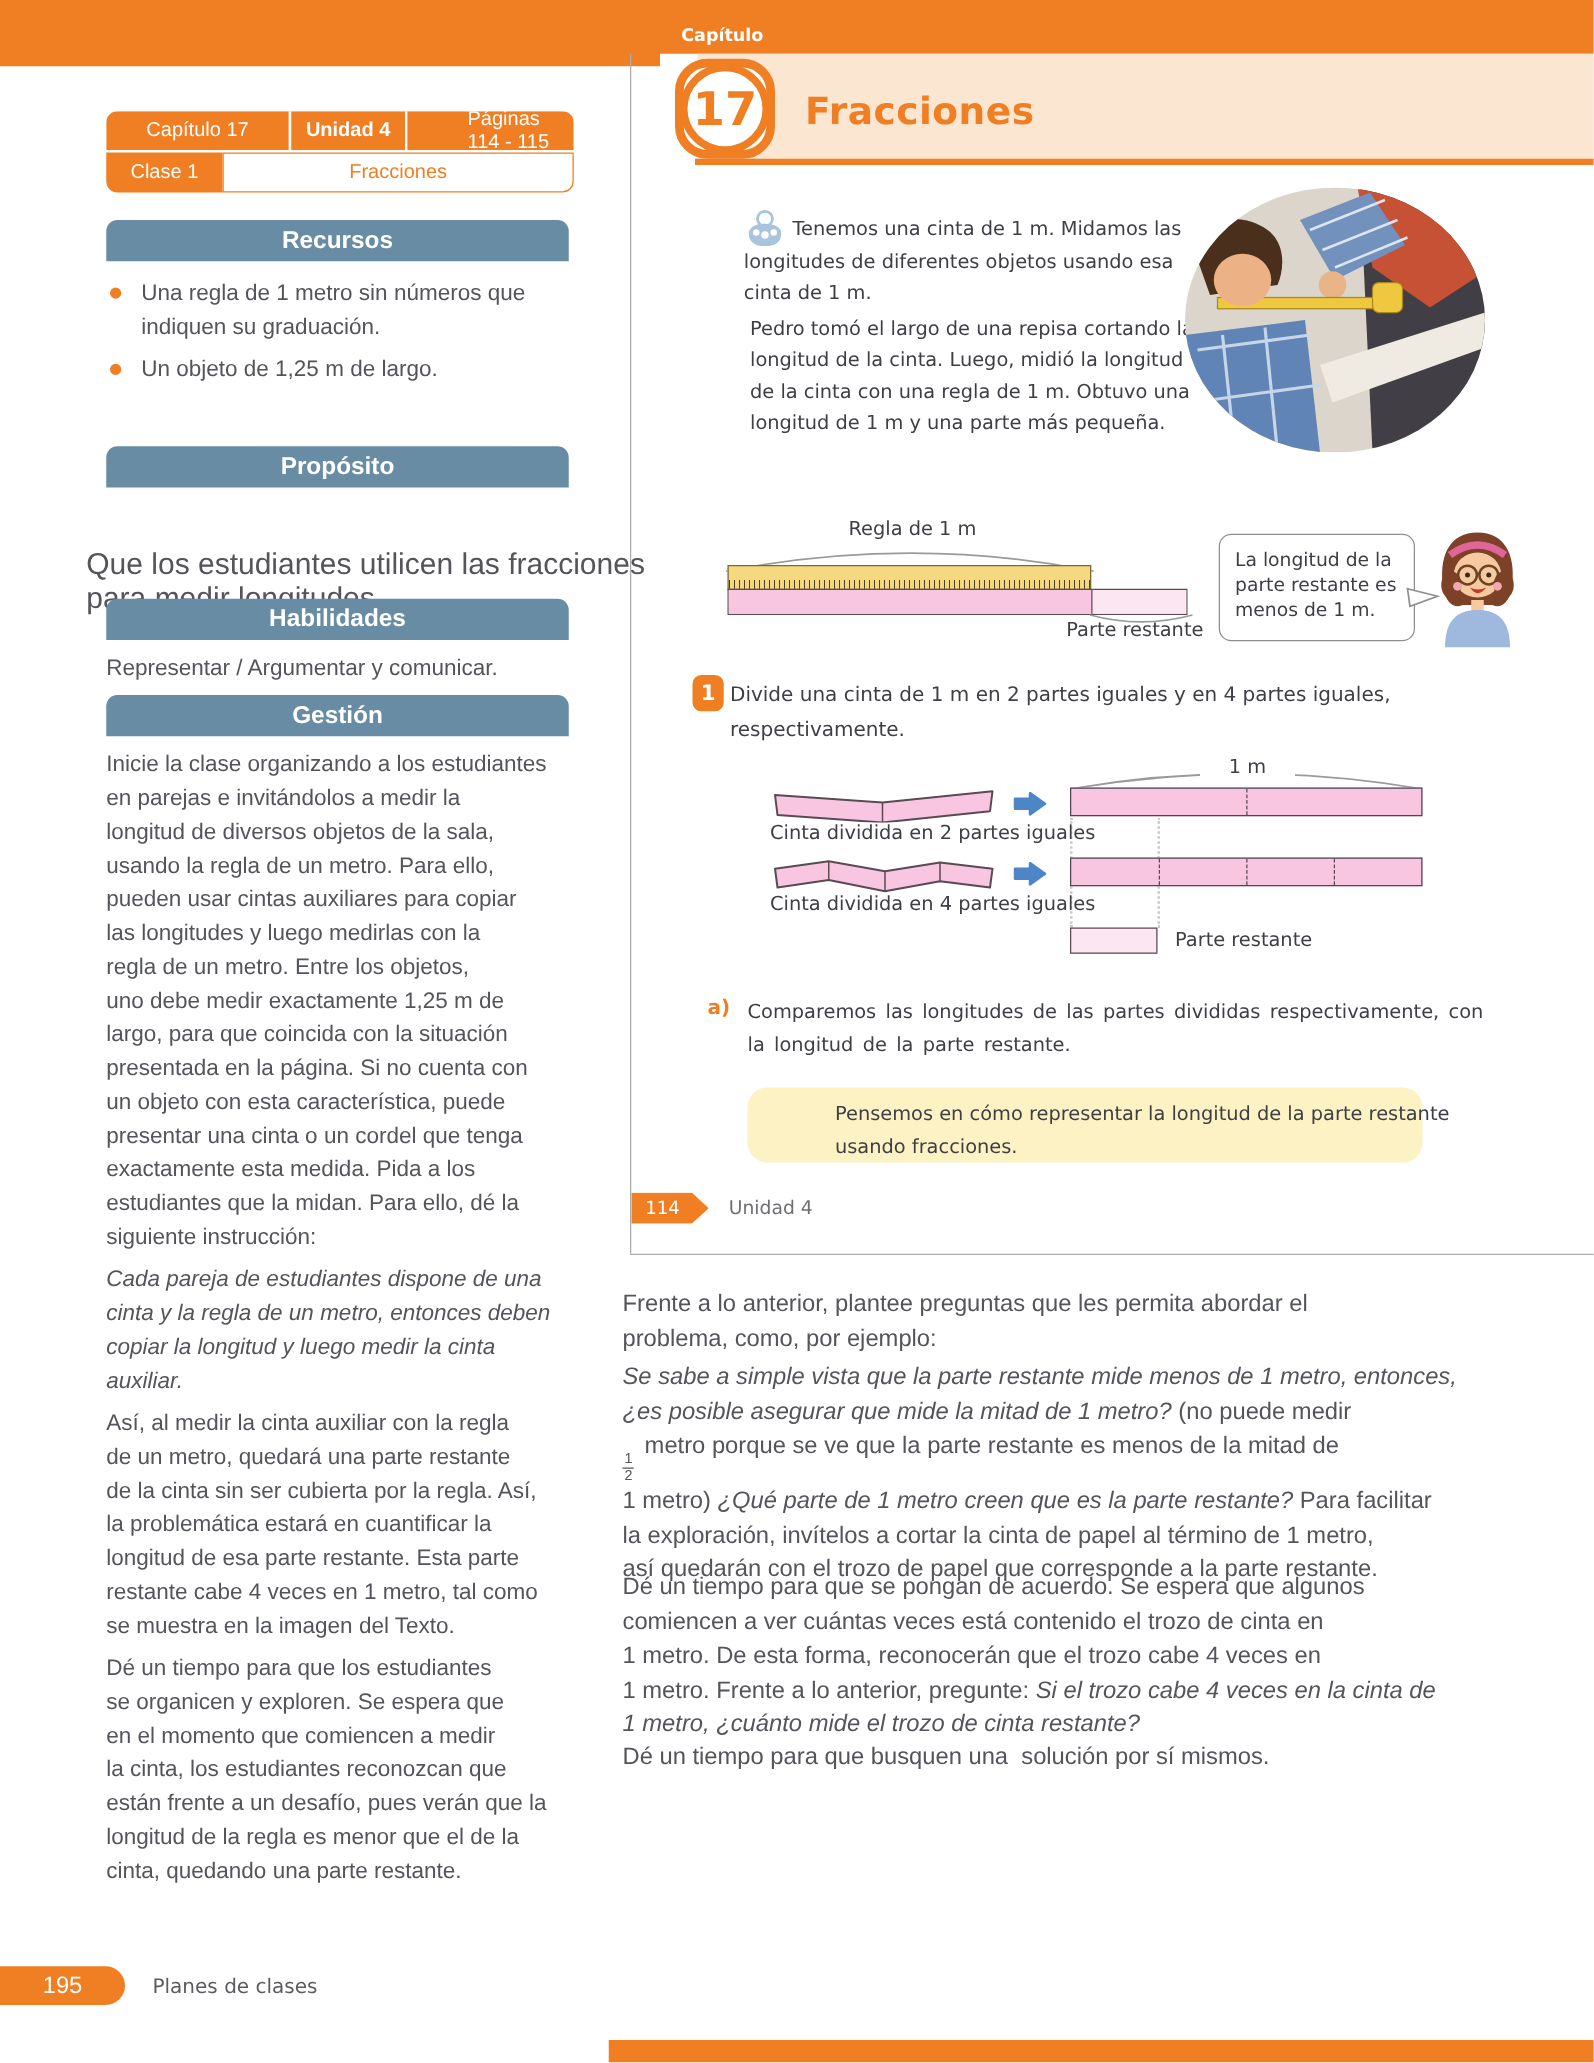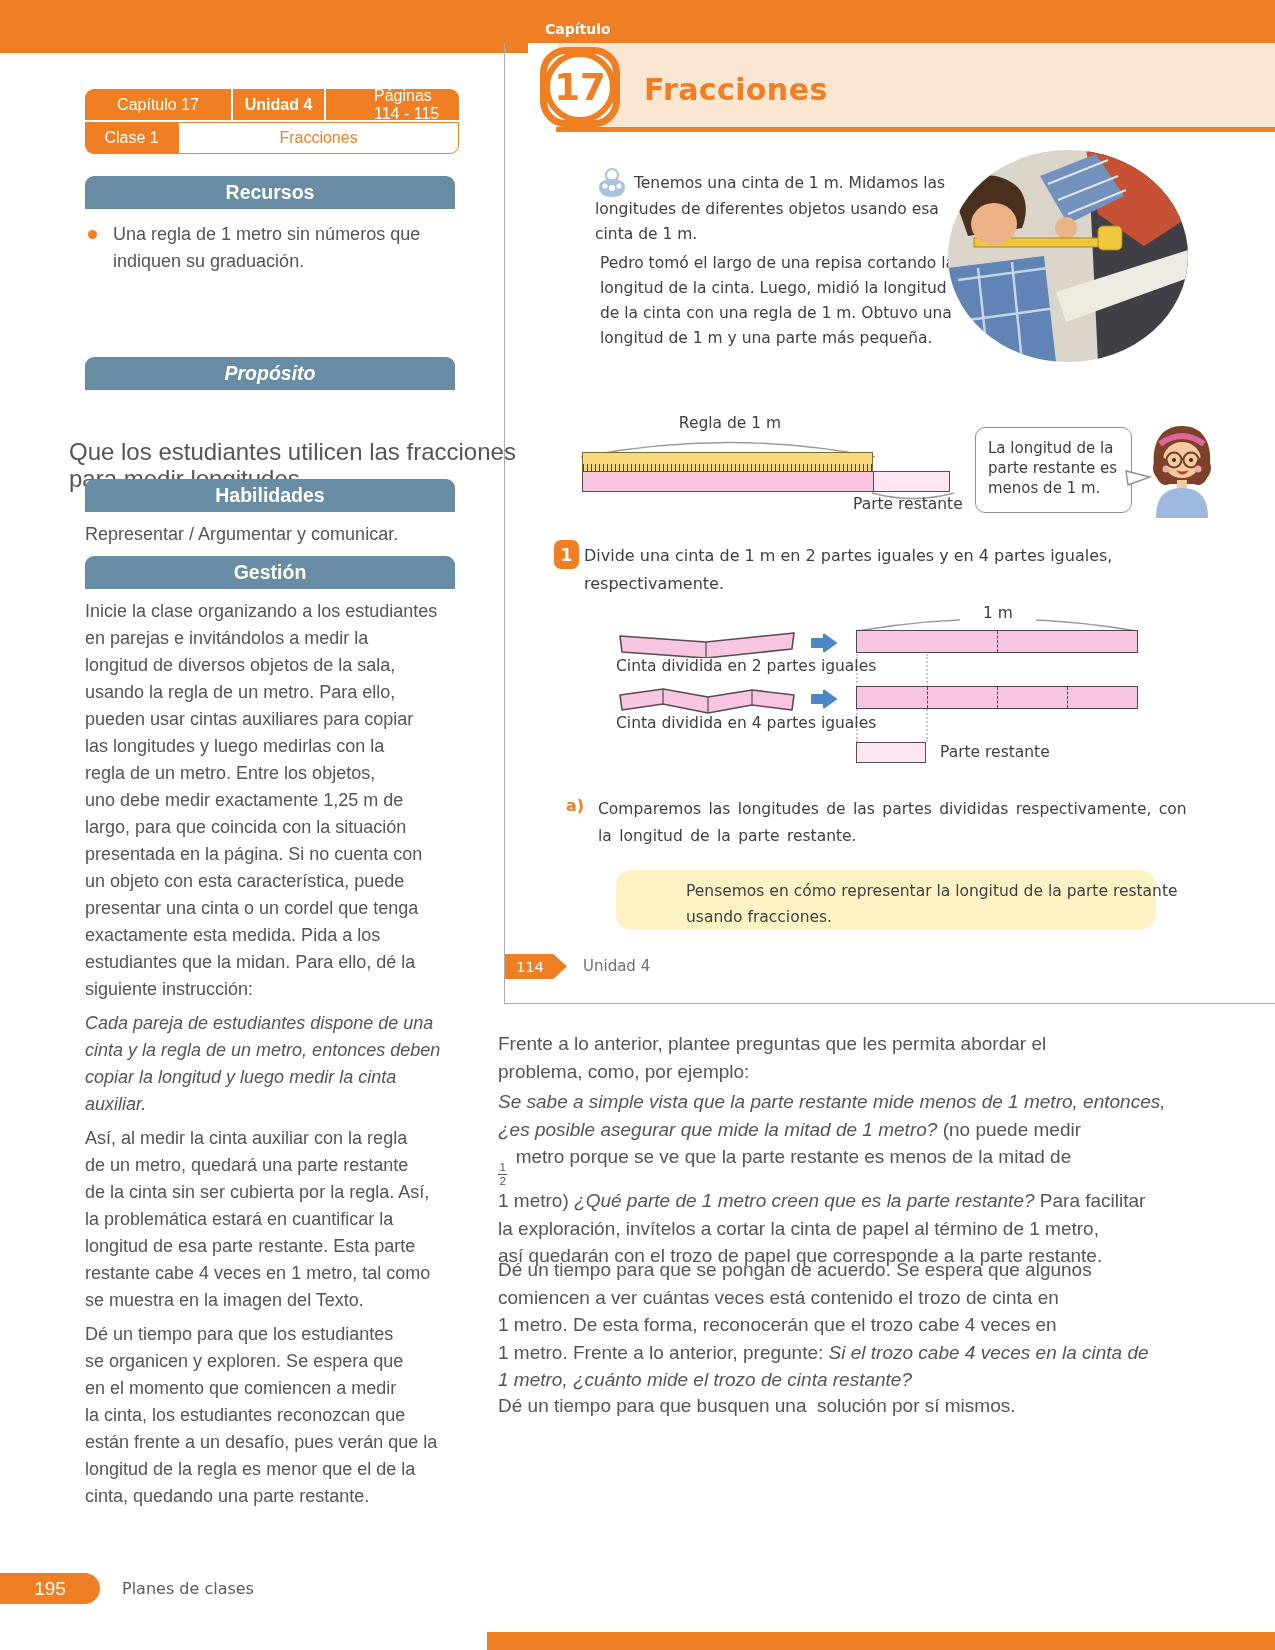--- a/index.html
+++ b/index.html
@@ -66,39 +66,39 @@
   .lbl-c4{left:616px;top:714px;font-size:15.5px;}
   .guide{border-left:2px dotted #C9C9C9;width:0;}
   .g1{left:856px;top:654px;height:88px;}
   .g2{left:926px;top:654px;height:88px;}
   .rest-box{left:856px;top:742px;width:70px;height:21px;background:#FBE6F2;border:1.2px solid #5A4A52;box-sizing:border-box;}
   .d2-rest{left:940px;top:743px;font-size:15.5px;}
 
   
   .a-marker{left:566px;top:796px;font-size:16px;font-weight:bold;color:#F07E22;}
   .a-text{left:598px;top:796px;font-size:15.5px;line-height:27px;word-spacing:2.5px;}
-  .note-box{left:616px;top:870px;width:540px;height:60px;background:#FCF2C3;border-radius:16px;box-sizing:border-box;padding:8px 0 0 70px;font-size:15.5px;line-height:26px;white-space:pre;}
+  .note-box{left:598px;top:870px;width:540px;height:60px;background:#FCF2C3;border-radius:16px;box-sizing:border-box;padding:8px 0 0 70px;font-size:15.5px;line-height:26px;white-space:pre;}
 
   
   .pg-badge{left:505px;top:954px;width:62px;height:25px;background:#F07E22;clip-path:polygon(0 0,78% 0,100% 50%,78% 100%,0 100%);color:#fff;font-size:14.5px;display:flex;align-items:center;justify-content:center;padding-right:12px;box-sizing:border-box;}
   .pg-unit{left:583px;top:957px;font-size:15px;color:#6F6F73;}
 
   
   .ltbl{left:85px;top:89px;width:374px;font-family:"Liberation Sans",sans-serif;}
   .r1{display:flex;height:31px;border-radius:9px 9px 0 0;overflow:hidden;}
   .c{background:#F07E22;color:#fff;display:flex;align-items:center;justify-content:center;font-size:16px;}
   .c1{width:146px;}
   .c2{width:91px;font-weight:bold;border-left:2px solid #fff;border-right:2px solid #fff;}
   .c3{flex:1;padding-left:48px;}
   .r2{display:flex;height:32px;margin-top:1.5px;}
   .clase{width:93px;background:#F07E22;color:#fff;border-radius:0 0 0 9px;display:flex;align-items:center;justify-content:center;font-size:16px;}
   .topic{flex:1;border:1.6px solid #F07E22;border-radius:0 0 9px 0;color:#F07E22;display:flex;align-items:center;justify-content:center;font-size:16px;box-sizing:border-box;}
 
   .shdr{left:85px;width:370px;height:33px;background:#688CA3;border-radius:9px 9px 0 0;color:#fff;font-weight:bold;font-size:19.5px;display:flex;align-items:center;justify-content:center;font-family:"Liberation Sans",sans-serif;}
-  .h-rec{top:176px;} .h-pro{top:357px;font-style:italic;} .h-hab{top:479px;} .h-ges{top:556px;}
+  .h-rec{top:176px;} .h-pro{top:357px;} .h-hab{top:479px;} .h-ges{top:556px;}
   .bullets{left:85px;top:221px;margin:0;padding:0;list-style:none;font-size:18px;line-height:27px;}
   .bullets li{position:relative;padding-left:28px;margin-bottom:7px;white-space:pre;}
   .bullets li:before{content:"";position:absolute;left:3px;top:9px;width:9px;height:9px;border-radius:50%;background:#F07E22;}
   .pro-text{left:69px;top:396px;font-size:24px;line-height:27px;margin-top:42px;}
   .hab-text{left:85px;top:521px;font-size:18px;line-height:27px;}
   .gest{left:85px;top:598px;width:395px;}
   .gp{margin:0 0 7px 0;font-size:18px;line-height:27px;white-space:pre;}
 
   
   .bt{left:498px;font-size:19px;line-height:27.5px;white-space:pre-wrap;width:700px;}
@@ -271,20 +271,21 @@
   <div class="r2">
     <div class="clase">Clase 1</div>
     <div class="topic">Fracciones</div>
   </div>
 </div>
 
 <div class="abs shdr h-rec">Recursos</div>
 <ul class="abs bullets tg">
   <li>Una regla de 1 metro sin números que
 indiquen su graduación.</li>
+  <li>Un objeto de 1,25 m de largo.</li>
 </ul>
 
 <div class="abs shdr h-pro">Propósito</div>
 <div class="abs pro-text tg pre">Que los estudiantes utilicen las fracciones
 para medir longitudes.</div>
 
 <div class="abs shdr h-hab">Habilidades</div>
 <div class="abs hab-text tg pre">Representar / Argumentar y comunicar.</div>
 
 <div class="abs shdr h-ges">Gestión</div>

